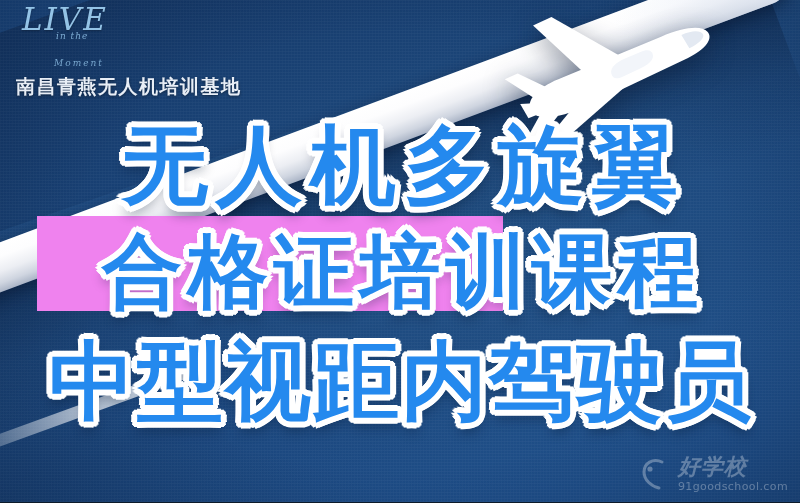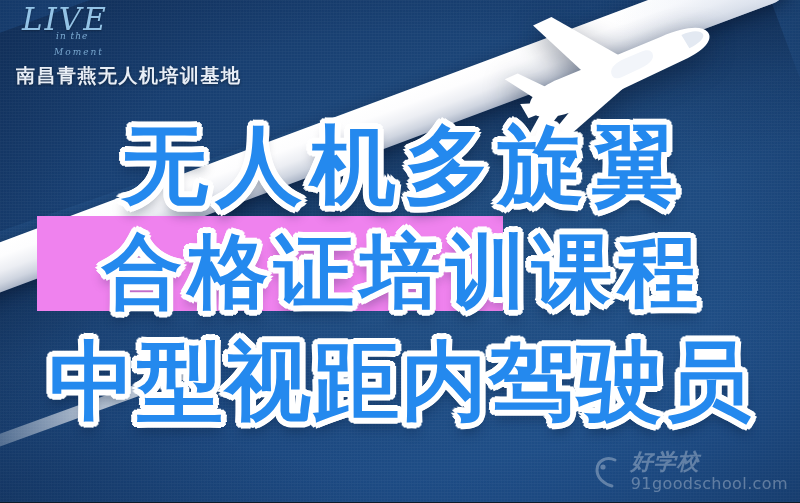--- a/index.html
+++ b/index.html
@@ -153,21 +153,21 @@
     margin-top: -4px;
     padding-left: 40px;
     opacity: .85;
   }
   .brand-sub2 {
     font-family: "DejaVu Serif", serif;
     font-style: italic;
     font-size: 9px;
     letter-spacing: 2px;
     color: #8fc0e6;
-    margin-top: 6px;
+    margin-top: 17px;
     padding-left: 38px;
     opacity: .80;
   }
   .brand-cn {
     margin-top: 6px;
     font-family: Liberation Mono, monospace;
     font-weight: bold;
     font-size: 19px;
     letter-spacing: 1.5px;
     color: #e8eef6;
@@ -231,21 +231,21 @@
   .wm-cn {
     font-family: "DejaVu Sans", "Liberation Sans", sans-serif;
     font-weight: bold;
     font-style: italic;
     font-size: 22px;
     color: #ffffff;
     letter-spacing: 1px;
   }
   .wm-url {
     font-family: "DejaVu Sans", "Liberation Sans", sans-serif;
-    font-size: 16px;
+    font-size: 11px;
     color: #ffffff;
     letter-spacing: .4px;
     margin-top: 3px;
   }
 </style>
 </head>
 <body>
 
 <div id="banner">
 

